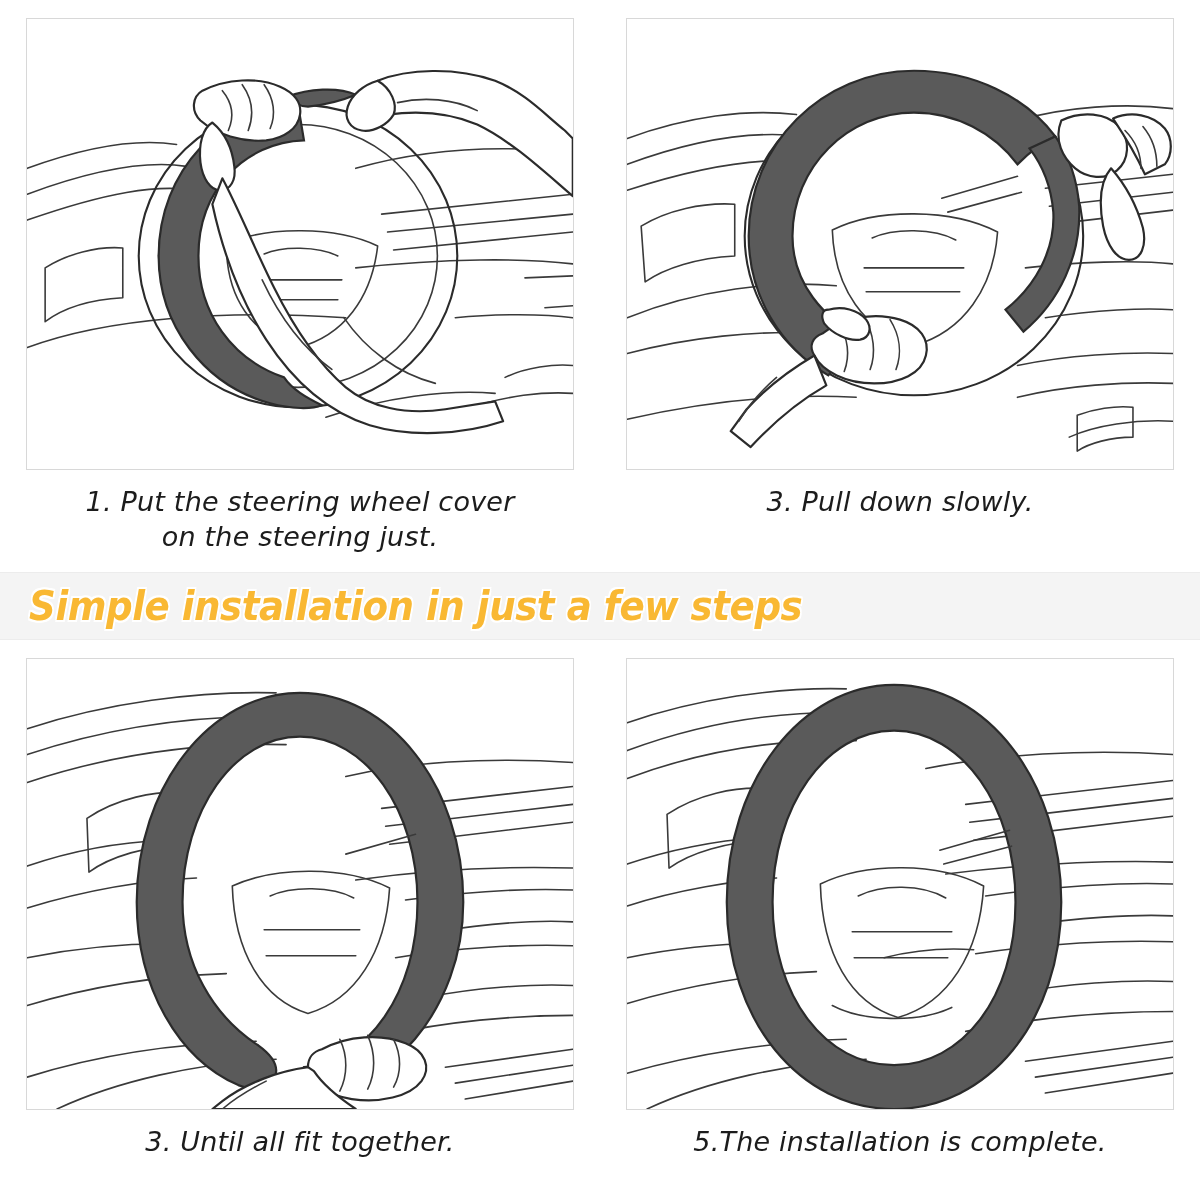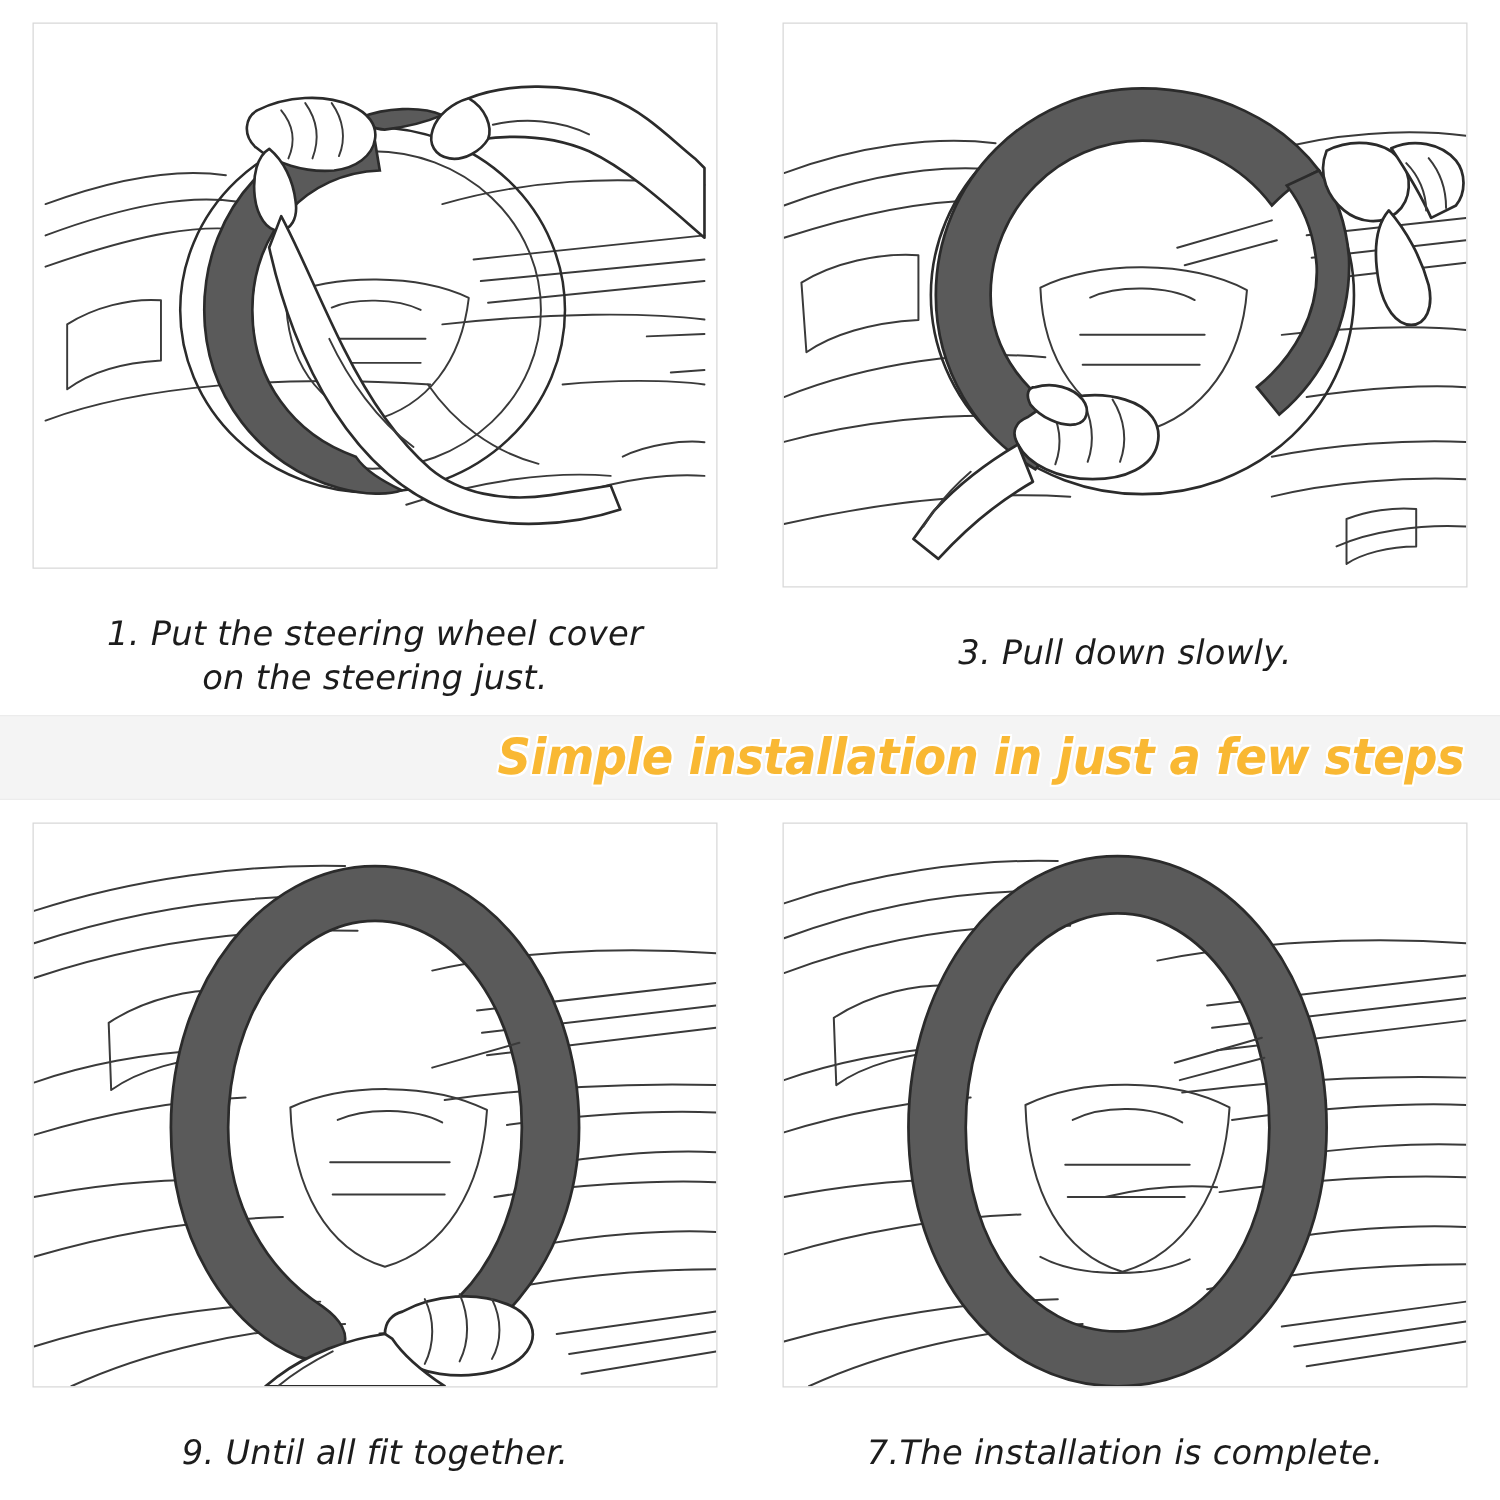--- a/index.html
+++ b/index.html
@@ -36,21 +36,20 @@
   .cell-2 { grid-area: p2; }
   .cell-3 { grid-area: p3; }
   .cell-4 { grid-area: p4; }
 
   .cell {
     position: relative;
     display: flex;
     flex-direction: column;
     align-items: center;
     background: #ffffff;
-    gap: 21px;
   }
 
   .illus {
     width: 548px;
     height: 452px;
     margin-top: 18px;
     border: 1px solid #d8d8d8;
     background: #ffffff;
     box-sizing: border-box;
     overflow: hidden;
@@ -70,21 +69,21 @@
   }
   .caption .l2 { display: block; }
 
   
   .banner {
     grid-area: banner;
     position: relative;
     background: #f4f4f4;
     display: flex;
     align-items: center;
-    justify-content: flex-end;
+    justify-content: flex-start;
     border-top: 1px solid #ececec;
     border-bottom: 1px solid #ececec;
     margin-top: 12px;
   }
   .banner-text {
     font-family: "DejaVu Sans", sans-serif;
     font-weight: bold;
     font-style: italic;
     font-size: 40px;
     color: #f9b833;
@@ -282,21 +281,21 @@
                                C 300 438, 282 424, 282 410 C 282 400, 288 394, 296 392 Z"></path>
           <path class="ln-thin" d="M314 382 C 322 398, 322 418, 314 434"></path>
           <path class="ln-thin" d="M342 378 C 350 396, 350 416, 342 432"></path>
           <path class="ln-thin" d="M368 382 C 376 398, 376 416, 368 430"></path>
 
           <path class="skin" d="M282 410 C 252 414, 220 426, 196 444 L 186 452 L 330 452 C 312 440, 296 426, 288 414 Z"></path>
           <path class="ln-thin" d="M240 424 C 224 432, 208 442, 196 452"></path>
         </svg>
       </div>
       <div class="caption">
-        <span>9. Until all fit together.</span>
+        <span>3. Until all fit together.</span>
       </div>
     </div>
 
     <div class="cell cell-4">
       <div class="illus">
         <svg viewBox="0 0 548 452" xmlns="http://www.w3.org/2000/svg">
 
           <path class="ln-thin" d="M0 64 C 70 40, 150 28, 220 30"></path>
           <path class="ln-thin" d="M0 92 C 80 62, 160 52, 230 54"></path>
           <path class="ln-thin" d="M0 120 C 80 90, 160 80, 230 82"></path>
@@ -330,18 +329,18 @@
           <path class="ln-thin" d="M194 226 C 240 204, 312 204, 358 228 C 354 296, 322 346, 272 360 C 224 346, 196 296, 194 226 Z"></path>
           <path class="ln-thin" d="M232 238 C 256 226, 296 226, 320 240"></path>
           <path class="ln-thin" d="M226 274 L 326 274"></path>
           <path class="ln-thin" d="M228 300 L 322 300"></path>
           <path class="ln-thin" d="M314 192 L 384 172"></path>
           <path class="ln-thin" d="M318 206 L 386 188"></path>
           <path class="ln-thin" d="M206 348 C 236 364, 292 366, 326 350"></path>
         </svg>
       </div>
       <div class="caption">
-        <span>7.The installation is complete.</span>
+        <span>5.The installation is complete.</span>
       </div>
     </div>
 
   </div>
 </div>
 
 </body></html>

